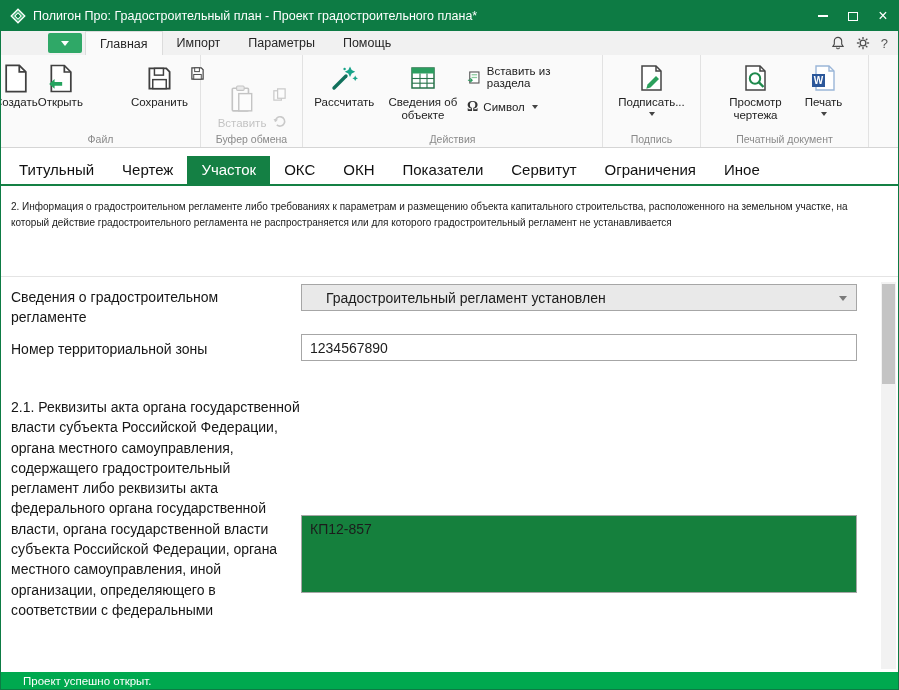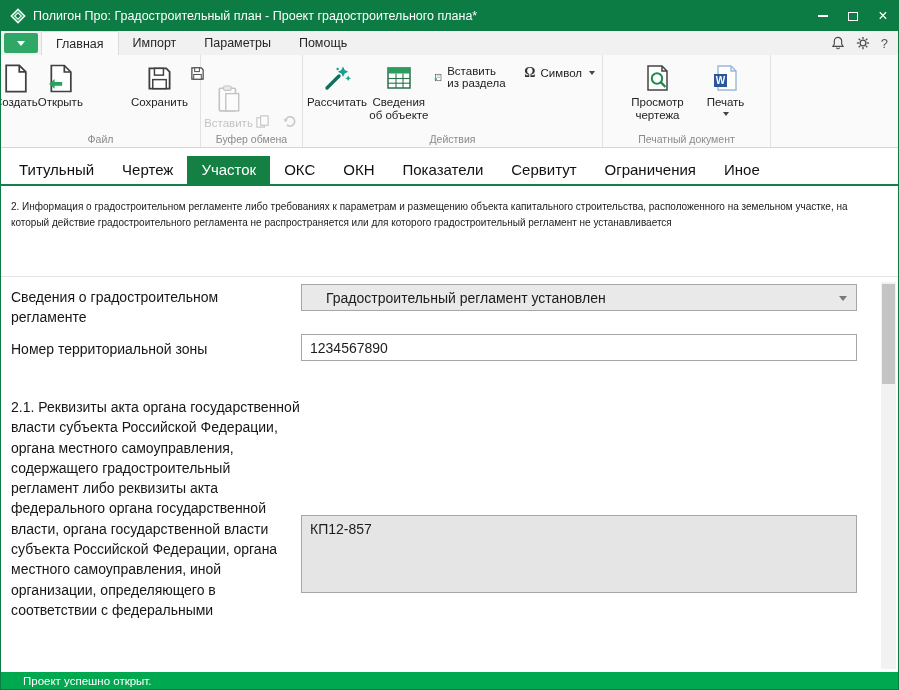--- a/index.html
+++ b/index.html
@@ -13,37 +13,37 @@
   
   .titlebar { height:30px; background:#0d7b44; display:flex; align-items:center; flex:none; color:#fff; }
   .app-logo { width:18px; height:18px; margin:0 6px 0 8px; display:flex; align-items:center; justify-content:center; }
   .title-text { font-size:12.5px; white-space:nowrap; overflow:hidden; }
   .title-spacer { flex:1; }
   .win-btn { width:30px; height:30px; display:flex; align-items:center; justify-content:center; color:#fff; cursor:default; }
   .glyph-min { width:10px; height:2px; background:#fff; }
   .glyph-max { width:10px; height:9px; border:1.4px solid #fff; }
   .glyph-close { font-size:16px; line-height:1; }
   
-  .ribbon-row { height:24px; flex:none; background:#f1f1f1; display:flex; align-items:stretch; }
+  .ribbon-row { height:24px; flex:none; background:#f1f1f1; display:flex; align-items:stretch;padding-left:44px; }
   .menu-btn { width:34px; margin:2px 3px; background:#2fa867; display:flex; align-items:center; justify-content:center; border-radius:2px; }
   .caret-down-white { width:0; height:0; border-left:4px solid transparent; border-right:4px solid transparent; border-top:5px solid #fff; }
   .rtab { padding:0 14px; display:flex; align-items:center; font-size:12.5px; color:#262626; }
   .rtab.active { background:#fafafa; border:1px solid #dcdcdc; border-bottom:none; }
   .ribbon-row-right { margin-left:auto; display:flex; align-items:center; gap:11px; padding-right:10px; }
   .tiny-icon { display:flex; align-items:center; }
   .help-q { font-size:13px; color:#555; }
   
   .ribbon { height:93px; flex:none; background:#fafafa; border-bottom:1px solid #d5d5d5; display:flex; align-items:stretch; }
   .rgroup { position:relative; border-right:1px solid #e2e2e2; padding:3px 4px 16px 4px; display:flex; align-items:flex-start; justify-content:center; flex:none; }
   .rgroup-label { position:absolute; bottom:2px; left:0; right:0; text-align:center; font-size:10.5px; color:#8a8a8a; }
   .bigbtn { display:flex; flex-direction:column; align-items:center; padding-top:2px; font-size:11.5px; color:#222; text-align:center; line-height:1.15; }
   .bigbtn .bicon { height:36px; display:flex; align-items:center; justify-content:center; }
   .bigbtn .blabel { min-height:14px; }
   .caret-down-dark { width:0; height:0; border-left:3.5px solid transparent; border-right:3.5px solid transparent; border-top:4px solid #444; margin-top:2px; }
-  .smallcol { display:flex; gap:8px; padding-top:6px; align-items:flex-start; }
+  .smallcol { display:flex; flex-direction:column; gap:8px; padding-top:6px; align-items:flex-start; }
   .smallbtn { display:flex; align-items:center; gap:5px; font-size:11.5px; color:#222; padding:1px 3px; }
   .iconbtn { padding:2px; display:flex; }
   .disabled { opacity:.5; filter:grayscale(1); }
   .disabled .blabel { color:#8d8d8d; }
   .omega { font-size:14px; font-weight:bold; color:#333; font-family:"Liberation Serif", serif; }
   .caret-inline { width:0;height:0;border-left:3.5px solid transparent;border-right:3.5px solid transparent;border-top:4px solid #444; margin-left:2px; }
   
   .sections { flex:none; height:38px; padding:7px 4px 0 4px; border-bottom:2px solid #148044; display:flex; align-items:flex-end; background:#fff; }
   .stab { padding:5px 14px 6px 14px; font-size:15px; color:#111; white-space:nowrap; }
   .stab.active { background:#148044; color:#fff; }
@@ -51,21 +51,21 @@
   .content { flex:1; position:relative; background:#fff; overflow:hidden; }
   .intro { position:absolute; top:13px; left:10px; width:868px; font-size:10px; line-height:1.6; color:#1a1a1a; }
   .panel { position:absolute; top:90px; left:0; right:0; bottom:0; border-top:1px solid #e4e4e4; overflow:hidden; }
   .flabel { position:absolute; left:10px; font-size:14px; line-height:1.45; color:#161616; }
   .flabel1 { top:10px; width:282px; }
   .flabel2 { top:62px; width:282px; }
   .flabel3 { top:120px; width:290px; }
   .combo { position:absolute; top:7px; left:300px; width:556px; height:27px; background:#e9e9e9; border:1px solid #a6a6a6; display:flex; align-items:center; padding:0 26px 0 24px; font-size:14px; color:#1c1c1c; }
   .combo-caret { position:absolute; right:9px; top:11px; width:0; height:0; border-left:4px solid transparent; border-right:4px solid transparent; border-top:5px solid #7a7a7a; }
   .tinput { position:absolute; top:57px; left:300px; width:556px; height:27px; border:1px solid #a6a6a6; padding:0 8px; font-size:14px; color:#1c1c1c; font-family:"Liberation Sans", sans-serif; background:#fff; outline:none; }
-  .tarea { position:absolute; top:238px; left:300px; width:556px; height:78px; border:1px solid #a6a6a6; padding:5px 8px; font-size:14px; color:#1c1c1c; font-family:"Liberation Sans", sans-serif; resize:none; outline:none; background:#e5e5e5; }
+  .tarea { position:absolute; top:238px; left:300px; width:556px; height:78px; border:1px solid #a6a6a6; padding:5px 8px; font-size:14px; color:#1c1c1c; font-family:"Liberation Sans", sans-serif; resize:none; outline:none; background:#15803d; }
   .vscroll { position:absolute; right:2px; top:5px; bottom:3px; width:15px; background:#f2f2f2; }
   .vthumb { position:absolute; top:2px; left:1px; right:1px; height:100px; background:#c4c4c4; }
   
   .statusbar { height:17px; flex:none; background:#00a94f; color:#fff; font-size:11.5px; display:flex; align-items:center; padding-left:22px; }
 </style>
 </head>
 <body>
 
 <div class="window">
 
@@ -230,20 +230,34 @@
         </span>
         <span class="smallbtn">
           <span class="omega">Ω</span>
           <span>Символ</span>
           <span class="caret-inline"></span>
         </span>
       </div>
       <span class="rgroup-label">Действия</span>
     </div>
 
+    <div class="rgroup" style="width:98px;">
+      <div class="bigbtn" style="width:78px;">
+        <span class="bicon">
+          <svg width="26" height="28" viewBox="0 0 26 28">
+              <path d="M3 2 h14 l5 5 v19 H3 z" fill="#fff" stroke="#444" stroke-width="1.5"></path>
+              <path d="M17 2 v5 h5" fill="none" stroke="#444" stroke-width="1.5"></path>
+              <path d="M8.5 20.5 l8.5-8.5 3 3 -8.5 8.5 -4.2 1.2 z" fill="#2ba05c"></path>
+            </svg>
+        </span>
+        <span class="blabel">Подписать...</span>
+        <span class="caret-down-dark"></span>
+      </div>
+      <span class="rgroup-label">Подпись</span>
+    </div>
 
     <div class="rgroup" style="width:168px;">
       <div class="bigbtn" style="width:78px;">
         <span class="bicon">
           <svg width="26" height="28" viewBox="0 0 26 28">
               <path d="M3 2 h14 l5 5 v19 H3 z" fill="#fff" stroke="#444" stroke-width="1.5"></path>
               <path d="M17 2 v5 h5" fill="none" stroke="#444" stroke-width="1.5"></path>
               <circle cx="12" cy="14.5" r="5.2" fill="none" stroke="#1f8a4d" stroke-width="2"></circle>
               <line x1="15.7" y1="18.2" x2="20.5" y2="23" stroke="#1f8a4d" stroke-width="2.4"></line>
             </svg>

